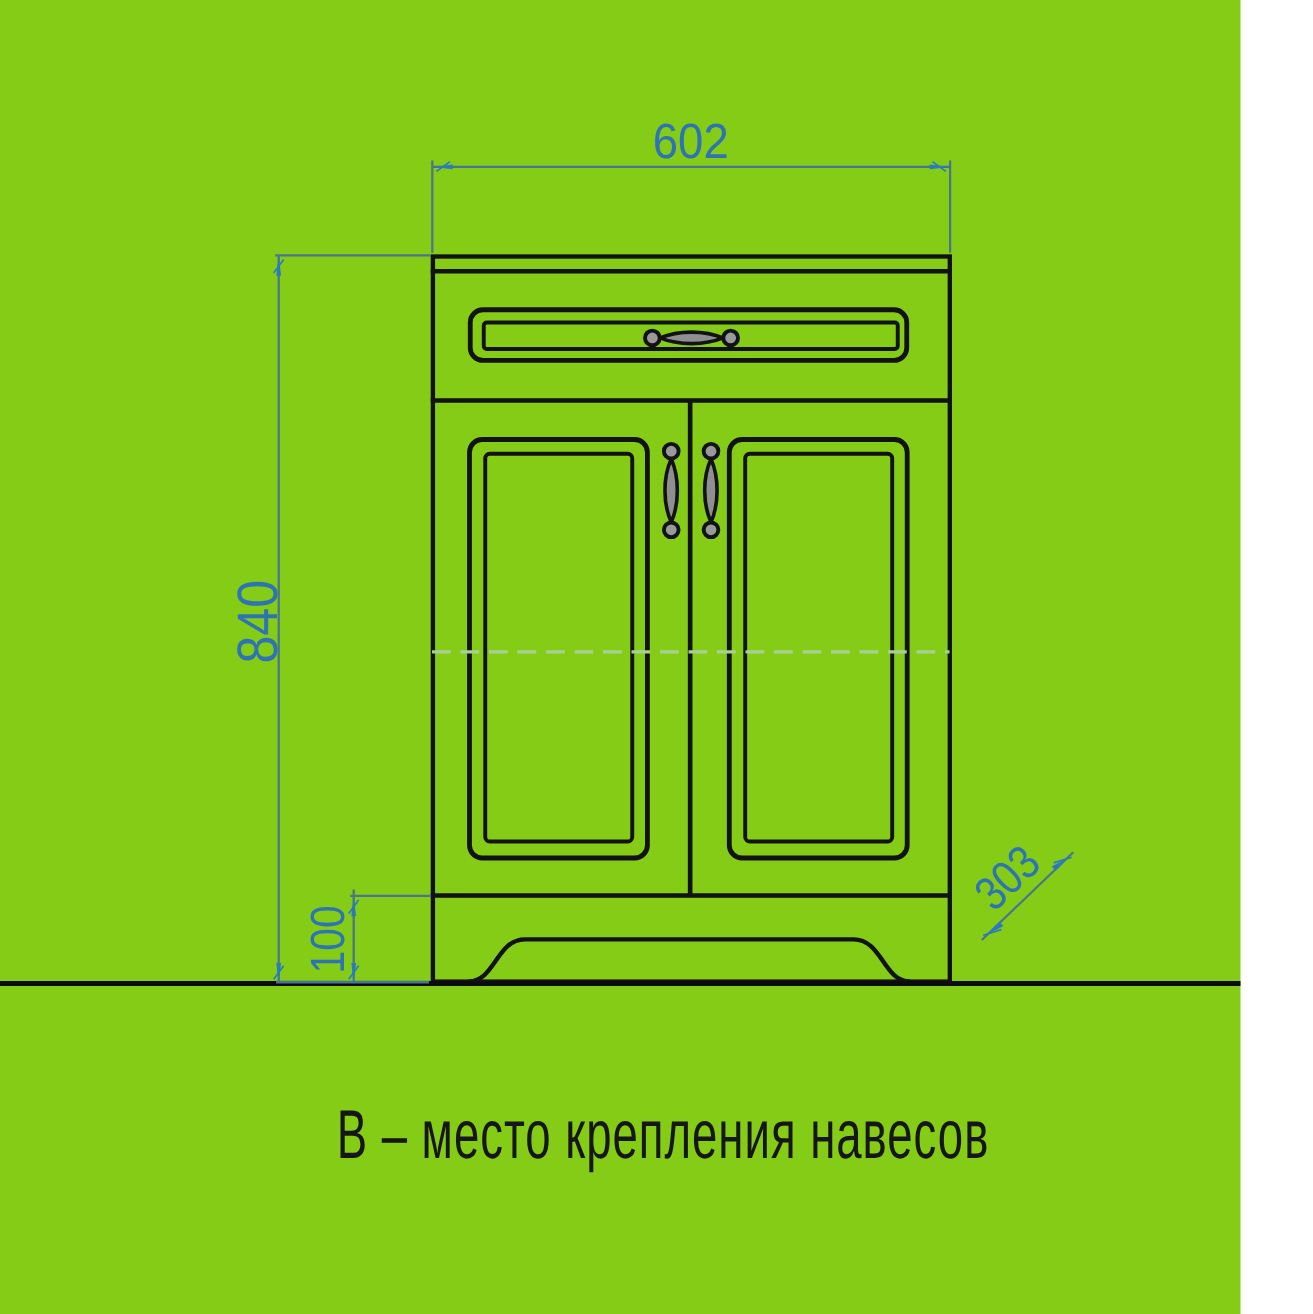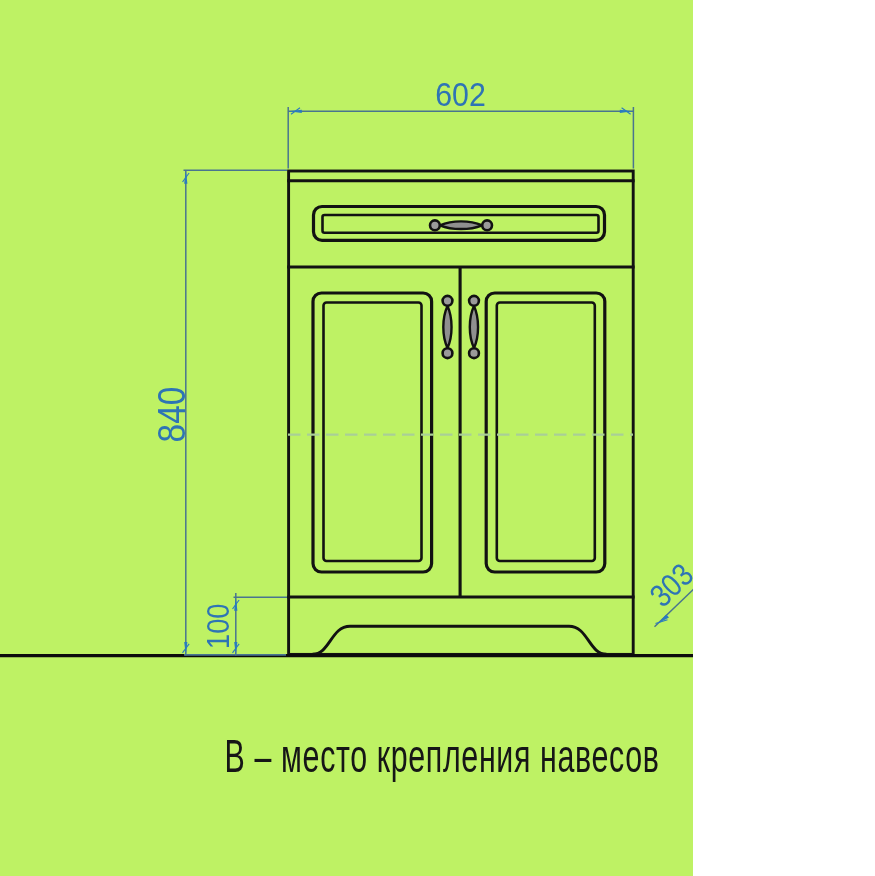--- a/index.html
+++ b/index.html
@@ -1,16 +1,16 @@
 <!DOCTYPE html>
 <html><head>
 <meta charset="utf-8">
 <style>
   html,body{margin:0;padding:0;background:#ffffff;}
-  .page{position:relative;width:693px;height:876px;background:#bef264;overflow:hidden;}
+  .page{position:relative;width:827px;height:876px;background:#84cc16;overflow:hidden;}
   svg{position:absolute;left:0;top:0;}
   text{font-family:"Liberation Sans",sans-serif;}
 </style>
 </head>
 <body>
 <div class="page">
 <svg width="875" height="876" viewBox="0 0 875 876">
 
   <g>
     <rect x="288.6" y="171" width="344.6" height="483.4" fill="none" stroke="#121212" stroke-width="2.9"></rect>

